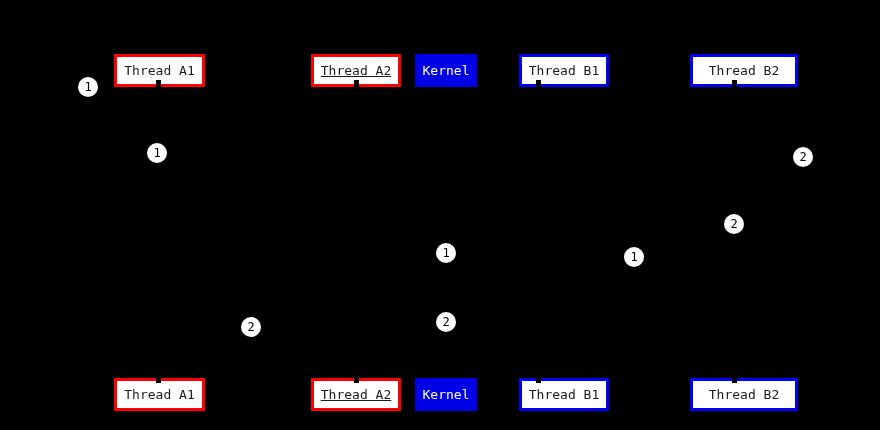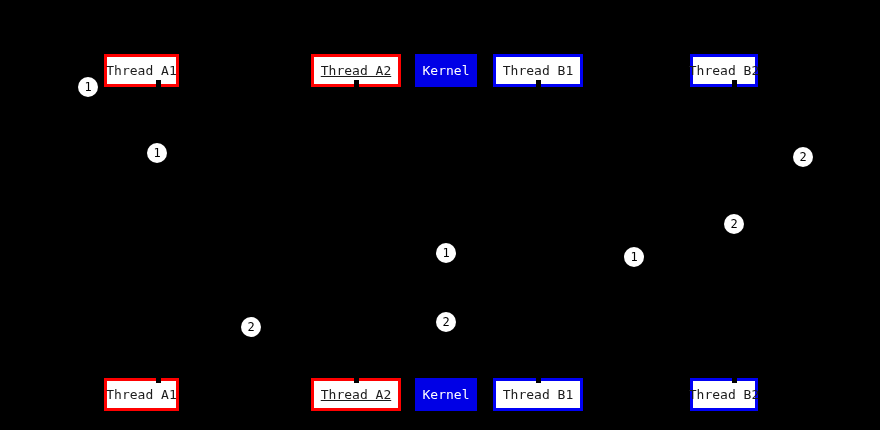--- a/index.html
+++ b/index.html
@@ -30,25 +30,25 @@
     white-space: nowrap;
   }
   .box.bottom { top: 378px; }
   .box.red   { border-color: var(--red-border, #ff0000); }
   .box.blue  { border-color: var(--blue-border, #0000f5); }
   .box.kernel {
     background: var(--kernel-bg, #0000e6);
     border-color: var(--kernel-bg, #0000e6);
     color: var(--kernel-text, #fff);
   }
-  .pos-a1 { left: 104px; width: 75px; text-align: right; }
+  .pos-a1 { left: 114px; width: 91px; text-align: right; }
   .pos-a2 { left: 311px; width: 90px; text-decoration: underline; }
   .pos-k  { left: 415px; width: 62px; }
-  .pos-b1 { left: 493px; width: 90px; }
-  .pos-b2 { left: 690px; width: 68px; }
+  .pos-b1 { left: 519px; width: 90px; }
+  .pos-b2 { left: 690px; width: 108px; }
 
   .stub {
     position: absolute;
     width: 5px;
     height: 9px;
     background: var(--lifeline, #000);
   }
   .stub.top-row    { top: 80px; }
   .stub.bottom-row { top: 374px; }
   .stub.x-a1 { left: 156px; }

